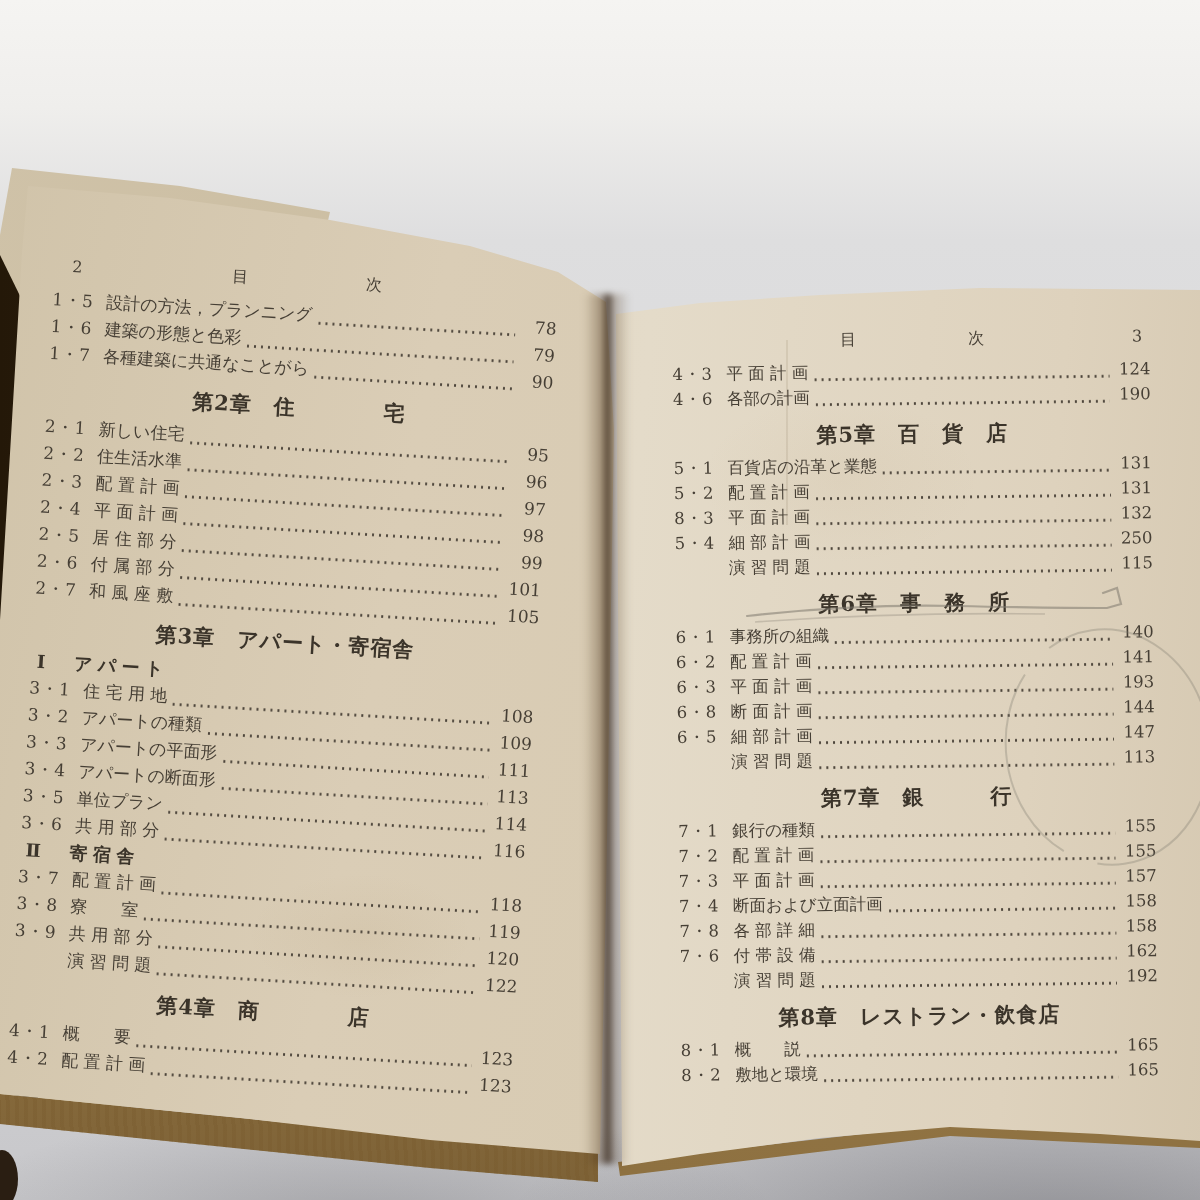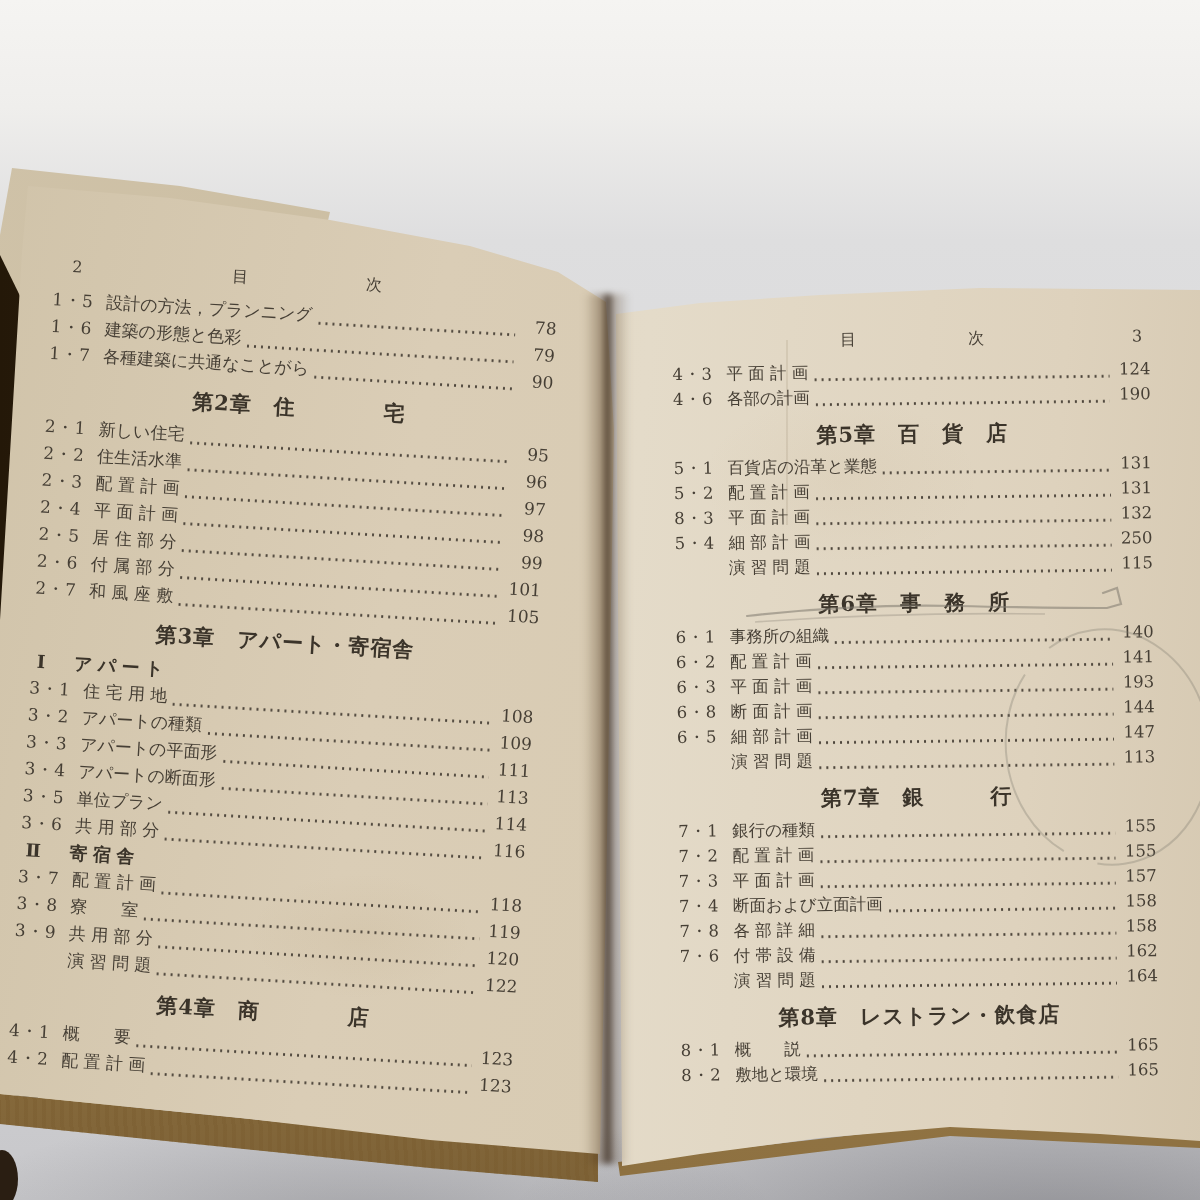--- a/index.html
+++ b/index.html
@@ -348,21 +348,21 @@
         <div class="row">
           <span class="num">7・6</span>
           <span class="title">付 帯 設 備</span>
           <span class="dots"></span>
           <span class="pg">162</span>
         </div>
         <div class="row">
           <span class="num"></span>
           <span class="title">演 習 問 題</span>
           <span class="dots"></span>
-          <span class="pg">164</span>
+          <span class="pg">192</span>
         </div>
         <div class="chapter">第8章　レストラン・飲食店</div>
         <div class="row">
           <span class="num">8・1</span>
           <span class="title">概　　説</span>
           <span class="dots"></span>
           <span class="pg">165</span>
         </div>
         <div class="row">
           <span class="num">8・2</span>

